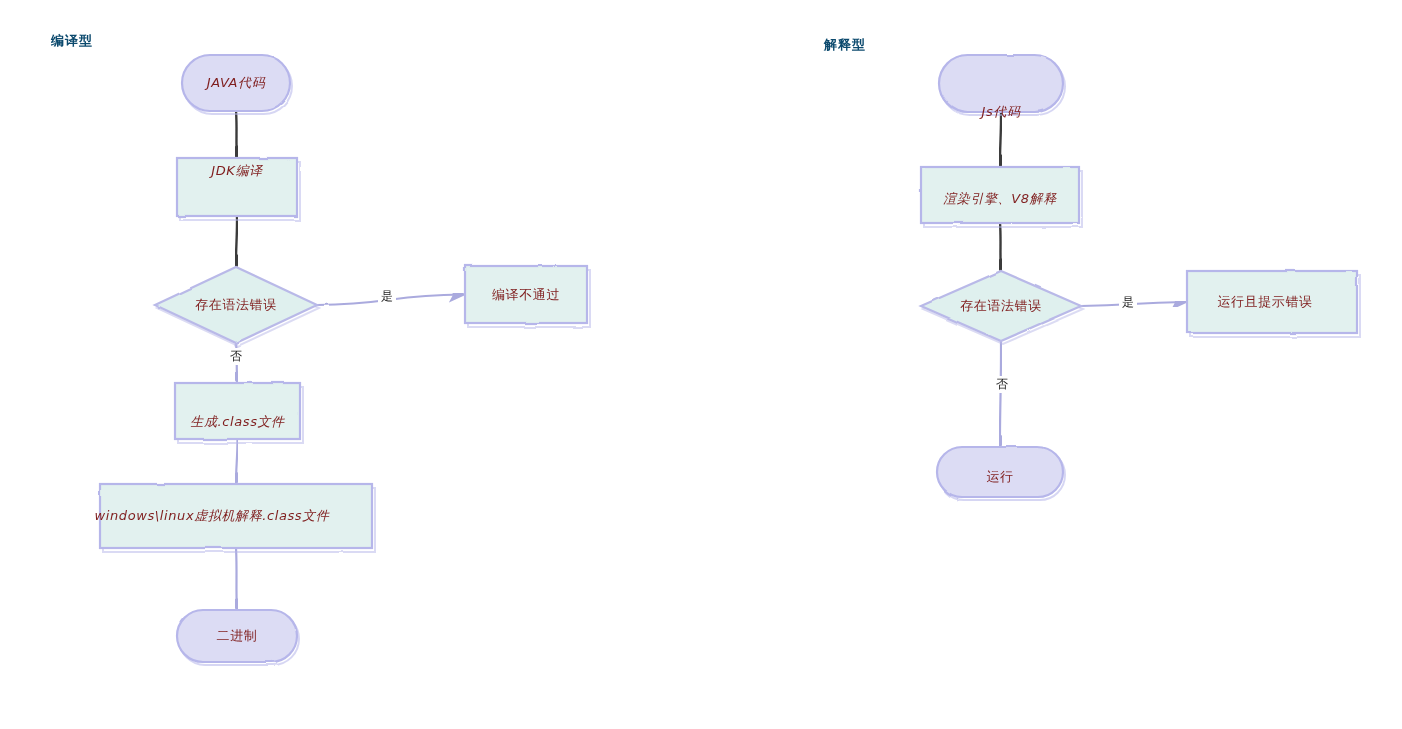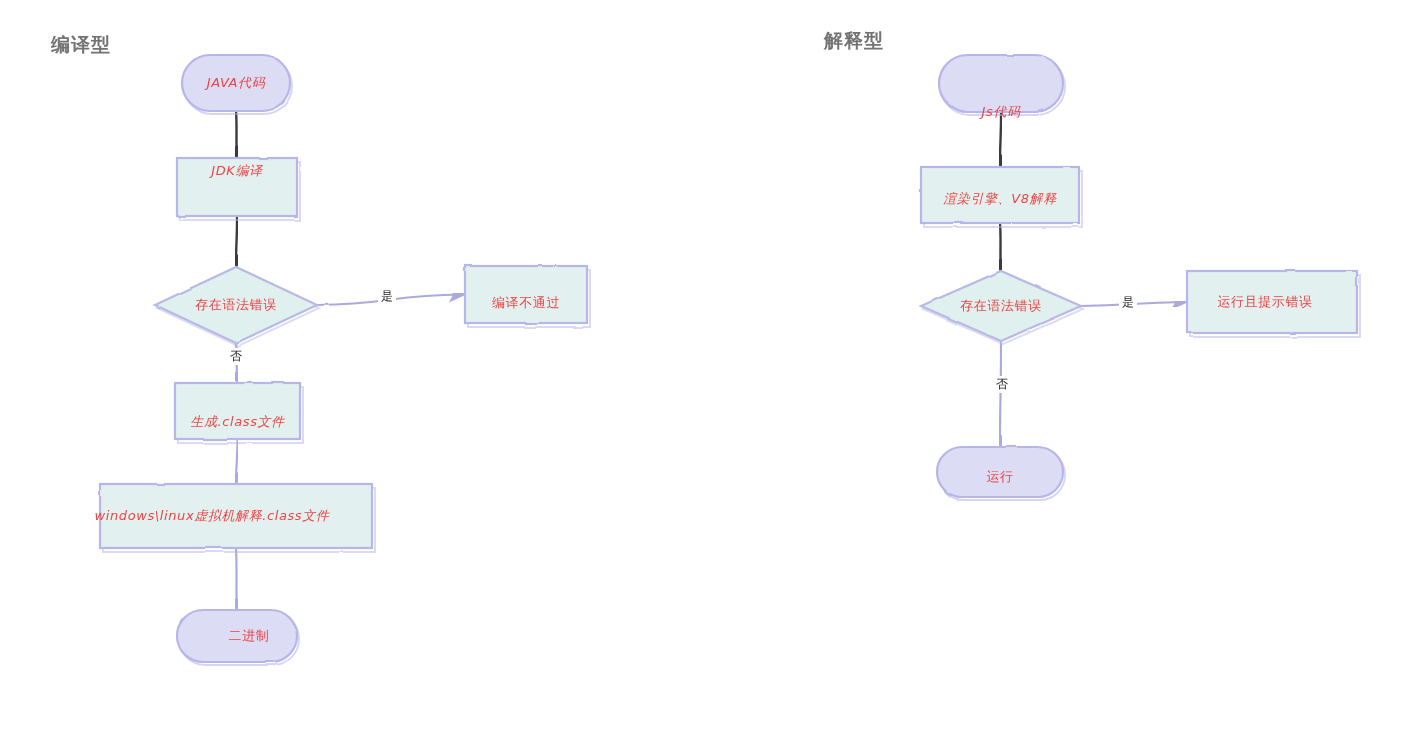--- a/index.html
+++ b/index.html
@@ -17,35 +17,35 @@
   #canvas {
     position: absolute;
     left: 0; top: 0;
     width: 1402px;
     height: 729px;
   }
   .col-title {
     position: absolute;
     font-family: "DejaVu Sans", sans-serif;
     font-weight: 700;
-    font-size: 19px;
-    color: #737373;
+    font-size: 13px;
+    color: #0c4a6e;
     letter-spacing: 1px;
     white-space: nowrap;
   }
   .node-label {
     position: absolute;
     display: flex;
     align-items: center;
     justify-content: center;
     text-align: center;
     font-family: "DejaVu Sans", sans-serif;
     font-style: italic;
     font-size: 13px;
-    color: #ef4444;
+    color: #7f1d1d;
     letter-spacing: 0.6px;
     white-space: nowrap;
     pointer-events: none;
   }
   .node-label.zh {
     font-style: normal;
   }
   .edge-label {
     position: absolute;
     font-family: "DejaVu Sans", sans-serif;
@@ -149,29 +149,29 @@
     <div class="edge-label" style="left: 227px; top: 348px;">否</div>
     <div class="edge-label" style="left: 1119px; top: 294px;">是</div>
     <div class="edge-label" style="left: 993px; top: 376px;">否</div>
     <div class="col-title" style="left: 51px; top: 32px;">编译型</div>
     <div class="node-label" style="left: 182px; top: 55px; width: 108px; height: 56px;">JAVA代码</div>
     <div class="hit" style="left: 182px; top: 55px; width: 108px; height: 56px;"></div>
     <div class="node-label" style="left: 177px; top: 142px; width: 120px; height: 58px;">JDK编译</div>
     <div class="hit" style="left: 177px; top: 158px; width: 120px; height: 58px;"></div>
     <div class="node-label zh" style="left: 155px; top: 267px; width: 162px; height: 76px;">存在语法错误</div>
     <div class="hit" style="left: 155px; top: 267px; width: 162px; height: 76px;"></div>
-    <div class="node-label zh" style="left: 465px; top: 266px; width: 122px; height: 57px; margin-top: 8px;">编译不通过</div>
+    <div class="node-label zh" style="left: 465px; top: 266px; width: 122px; height: 57px;">编译不通过</div>
     <div class="hit" style="left: 465px; top: 266px; width: 122px; height: 57px;"></div>
     <div class="node-label" style="left: 175px; top: 383px; width: 125px; height: 56px; margin-top: 11px;">生成.class文件</div>
     <div class="hit" style="left: 175px; top: 383px; width: 125px; height: 56px;"></div>
     <div class="node-label" style="left: 100px; top: 484px; width: 224px; height: 64px;">windows\linux虚拟机解释.class文件</div>
     <div class="hit" style="left: 100px; top: 484px; width: 272px; height: 64px;"></div>
-    <div class="node-label zh" style="left: 189px; top: 610px; width: 120px; height: 52px;">二进制</div>
+    <div class="node-label zh" style="left: 177px; top: 610px; width: 120px; height: 52px;">二进制</div>
     <div class="hit" style="left: 177px; top: 610px; width: 120px; height: 52px;"></div>
-    <div class="col-title" style="left: 824px; top: 28px;">解释型</div>
+    <div class="col-title" style="left: 824px; top: 36px;">解释型</div>
     <div class="node-label" style="left: 939px; top: 55px; width: 124px; height: 57px; margin-top: 28px;">Js代码</div>
     <div class="hit" style="left: 939px; top: 55px; width: 124px; height: 57px;"></div>
     <div class="node-label" style="left: 921px; top: 167px; width: 158px; height: 64px;">渲染引擎、V8解释</div>
     <div class="hit" style="left: 921px; top: 167px; width: 158px; height: 56px;"></div>
     <div class="node-label zh" style="left: 921px; top: 271px; width: 160px; height: 70px;">存在语法错误</div>
     <div class="hit" style="left: 921px; top: 271px; width: 160px; height: 70px;"></div>
     <div class="node-label zh" style="left: 1187px; top: 271px; width: 156px; height: 62px; border-radius: 20px;">运行且提示错误</div>
     <div class="hit" style="left: 1187px; top: 271px; width: 170px; height: 62px;"></div>
     <div class="node-label zh" style="left: 937px; top: 447px; width: 126px; height: 60px;">运行</div>
     <div class="hit" style="left: 937px; top: 447px; width: 126px; height: 50px;"></div>

